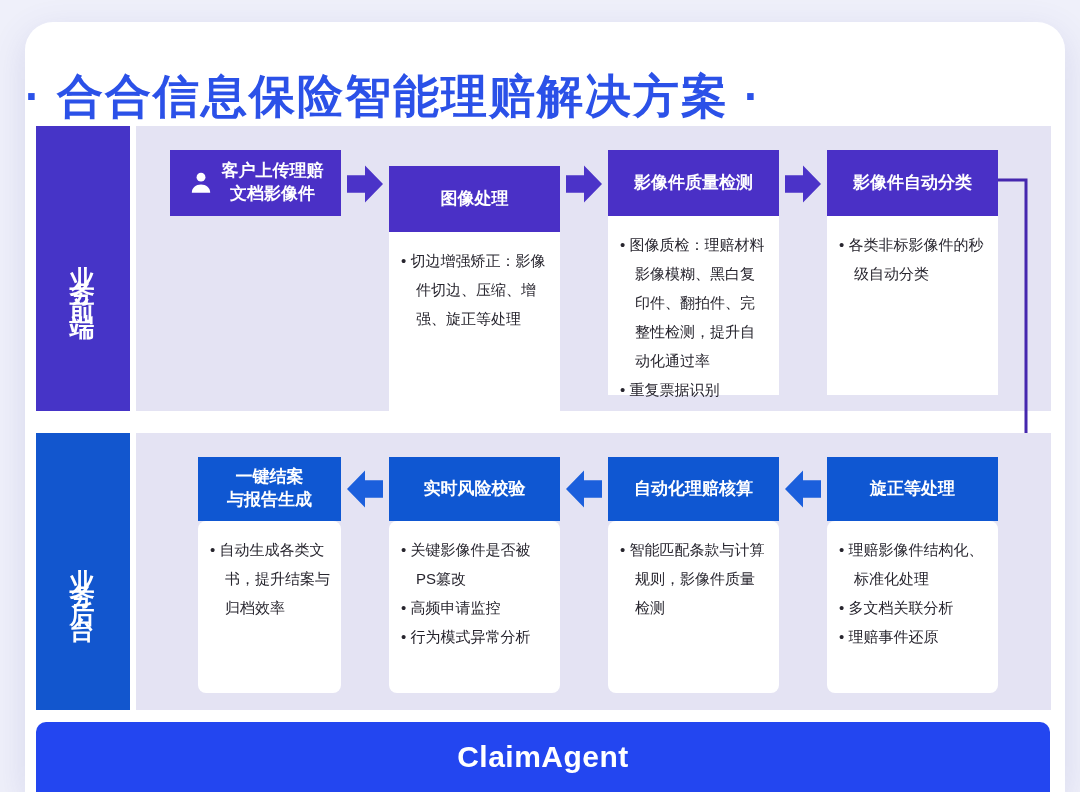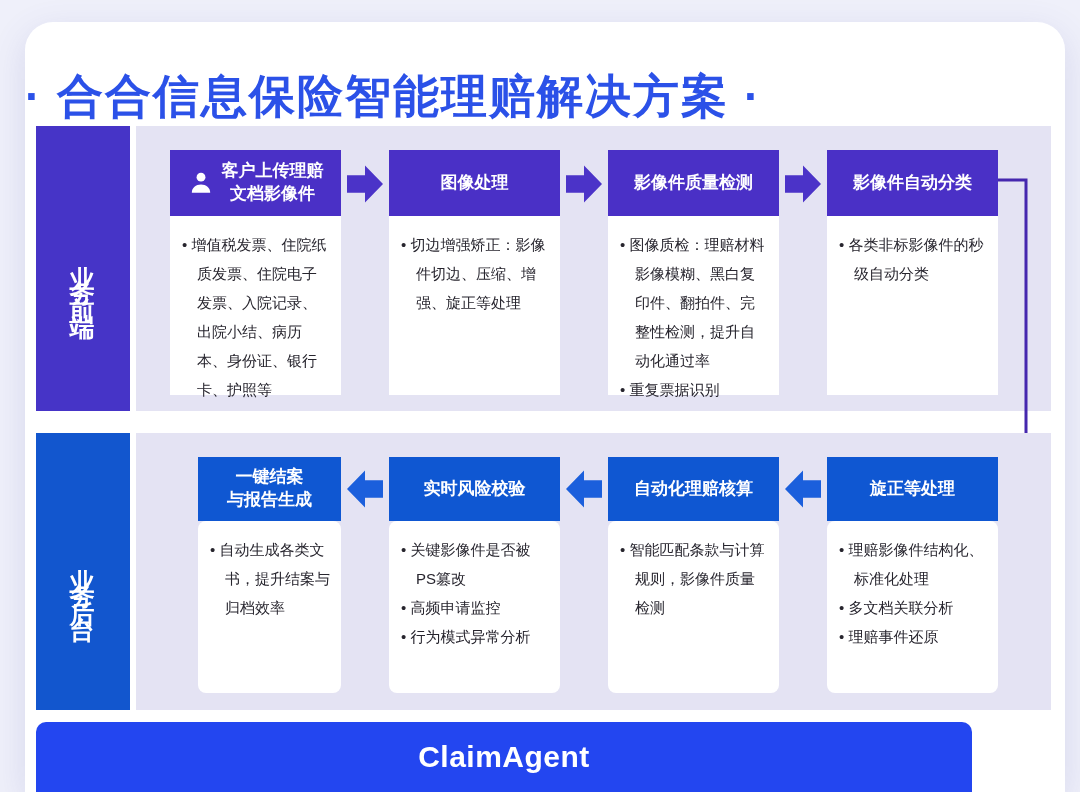--- a/index.html
+++ b/index.html
@@ -63,21 +63,21 @@
     background:#4B33C8;
     clip-path:polygon(0% 28%, 50% 28%, 50% 4%, 100% 50%, 50% 96%, 50% 72%, 0% 72%);
   }
   .blockarrow.left {
     background:#1B5FDC;
     clip-path:polygon(100% 28%, 50% 28%, 50% 4%, 0% 50%, 50% 96%, 50% 72%, 100% 72%);
   }
   .connector-svg { position:absolute; left:0; top:0; width:1040px; height:770px; pointer-events:none; }
   
   .footer-bar {
-    position:absolute; left:11px; top:700px; width:936px; height:70px;
+    position:absolute; left:11px; top:700px; width:1014px; height:70px;
     background:#2346F0; border-radius:10px 10px 0 0;
     display:flex; align-items:center; justify-content:center;
   }
   .footer-bar .label { color:#ffffff; font-size:30px; font-weight:bold; letter-spacing:0.5px; }
 </style>
 </head>
 <body>
 
 <div class="card">
 
@@ -92,28 +92,23 @@
     <div class="head head-with-icon">
       <svg class="person-icon" viewBox="0 0 24 24">
         <circle cx="12" cy="6.6" r="4.1" fill="#ffffff"></circle>
         <path d="M3.5 21c0-4.7 3.8-7.6 8.5-7.6s8.5 2.9 8.5 7.6z" fill="#ffffff"></path>
       </svg>
       <span>
         <span>客户上传理赔</span><br>
         <span>文档影像件</span>
       </span>
     </div>
-    <div class="body">
-      <ul>
-        <li>增值税发票、住院纸质发票、住院电子发票、入院记录、出院小结、病历本、身份证、银行卡、护照等</li>
-      </ul>
-    </div>
-  </div>
-
-  <div class="flowbox row1" style="left:364px; top:128px;">
+  </div>
+
+  <div class="flowbox row1" style="left:364px; top:144px;">
     <div class="head">图像处理</div>
     <div class="body">
       <ul>
         <li>切边增强矫正：影像件切边、压缩、增强、旋正等处理</li>
       </ul>
     </div>
   </div>
 
   <div class="flowbox row1" style="left:583px; top:128px;">
     <div class="head">影像件质量检测</div>

